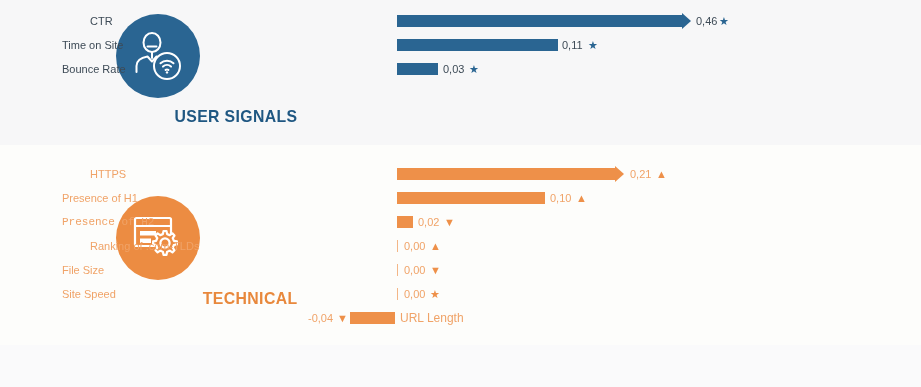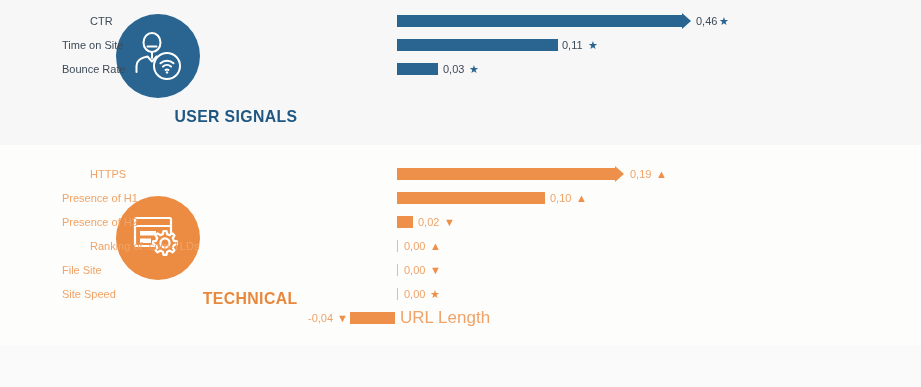--- a/index.html
+++ b/index.html
@@ -79,21 +79,21 @@
     white-space:nowrap;
   }
   .mark{
     position:absolute;
     font-size:11px;
     line-height:22px;
     white-space:nowrap;
   }
   .right-label{
     position:absolute;
-    font-size:17px;
+    font-size:12px;
     line-height:22px;
     white-space:nowrap;
   }
 
   
   .blue .row-label{color:#3d4a56;}
   .blue .bar{background:#2a6592;}
   .blue .bar-arrow{border-left:9px solid #2a6592;}
   .blue .val{color:#3d4a56;}
   .blue .mark{color:#2a6592;}
@@ -175,47 +175,47 @@
   </div>
 
 </div>
 
 <div class="chart orange" id="chart-tech">
 
   <div class="row">
     <div class="row-label" style="left:90px;">HTTPS</div>
     <div class="bar" style="left:397px;width:218px;"></div>
     <div class="bar-arrow" style="left:615px;"></div>
-    <div class="val" style="left:630px;">0,19</div>
+    <div class="val" style="left:630px;">0,21</div>
     <div class="mark" style="left:656px;">▲</div>
   </div>
 
   <div class="row">
     <div class="row-label" style="left:62px;">Presence of H1</div>
     <div class="bar" style="left:397px;width:148px;"></div>
     <div class="val" style="left:550px;">0,10</div>
     <div class="mark" style="left:576px;">▲</div>
   </div>
 
   <div class="row">
-    <div class="row-label" style="left:62px;">Presence of H2</div>
+    <div class="row-label" style="left:62px;font-family:Liberation Mono, monospace;">Presence of H2</div>
     <div class="bar" style="left:397px;width:16px;"></div>
     <div class="val" style="left:418px;">0,02</div>
     <div class="mark" style="left:444px;">▼</div>
   </div>
 
   <div class="row">
     <div class="row-label" style="left:90px;">Ranking of .com-TLDs</div>
     <div class="tick" style="left:397px;"></div>
     <div class="val" style="left:404px;">0,00</div>
     <div class="mark" style="left:430px;">▲</div>
   </div>
 
   <div class="row">
-    <div class="row-label" style="left:62px;">File Site</div>
+    <div class="row-label" style="left:62px;">File Size</div>
     <div class="tick" style="left:397px;"></div>
     <div class="val" style="left:404px;">0,00</div>
     <div class="mark" style="left:430px;">▼</div>
   </div>
 
   <div class="row">
     <div class="row-label" style="left:62px;">Site Speed</div>
     <div class="tick" style="left:397px;"></div>
     <div class="val" style="left:404px;">0,00</div>
     <div class="mark" style="left:430px;">★</div>

